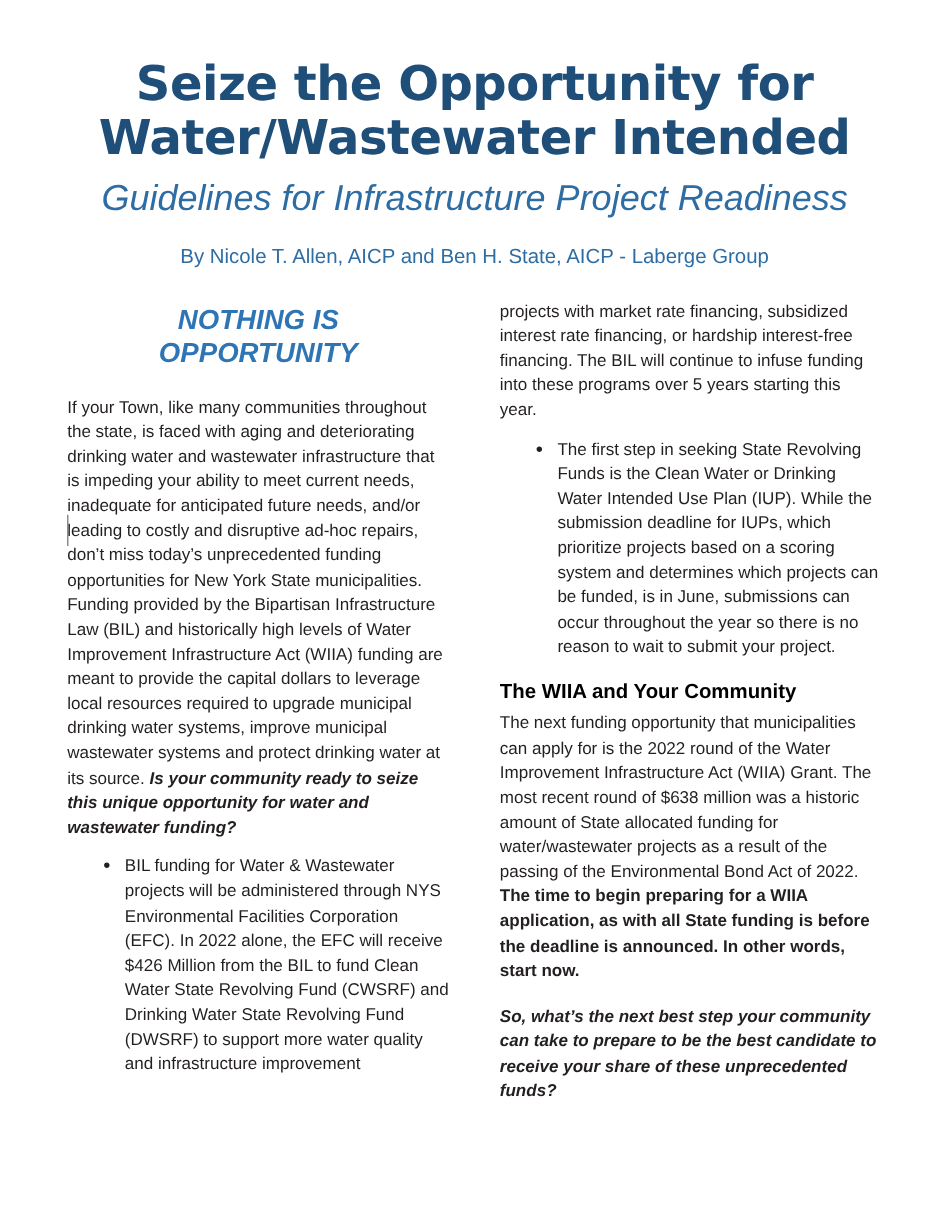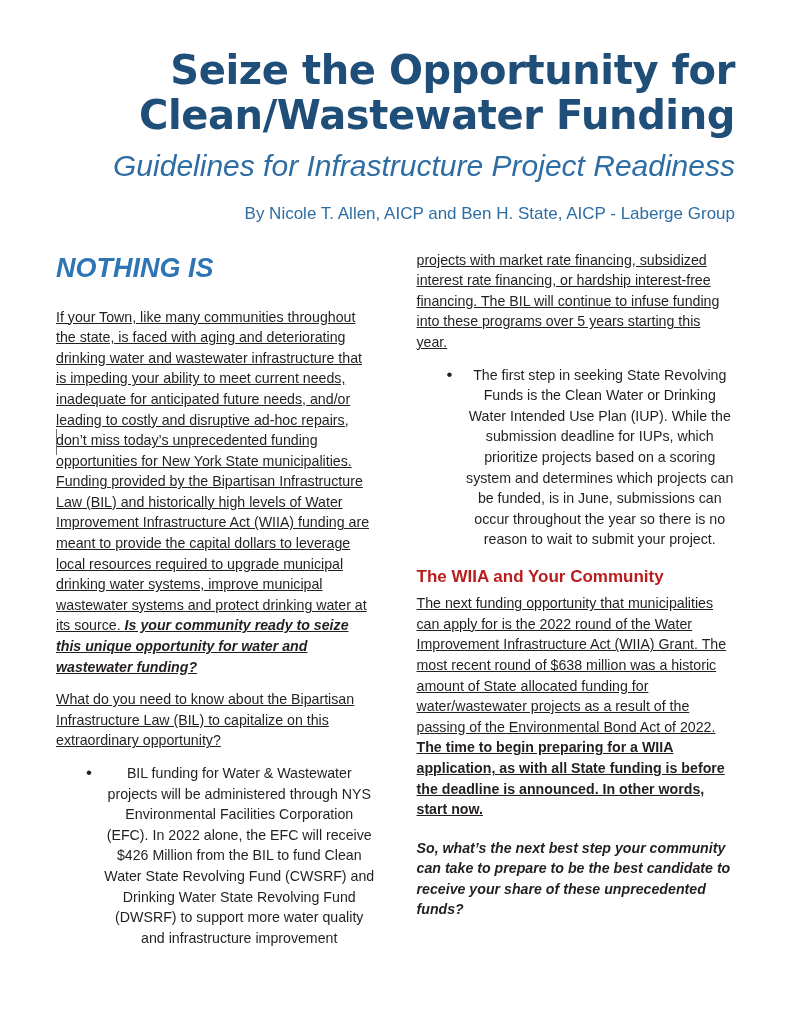--- a/index.html
+++ b/index.html
@@ -17,21 +17,21 @@
   .page {
     position: relative;
     width: 791px;
     height: 1024px;
     box-sizing: border-box;
     padding: 48px 56px 20px 56px;
   }
 
   
   .title-block {
-    text-align: right;
+    text-align: center;
   }
   .main-title {
     font-family: "DejaVu Sans", sans-serif;
     font-weight: 700;
     font-size: 40px;
     line-height: 1.12;
     color: #1f4e79;
     letter-spacing: -0.4px;
     margin: 0 0 2px 0;
   }
@@ -64,63 +64,62 @@
     width: 334px;
     box-sizing: border-box;
   }
   .col-left { padding-right: 0; }
   .col-right { padding-top: 2px; }
 
   .pullquote {
     font-family: "Liberation Sans", sans-serif;
     font-style: italic;
     font-weight: 700;
-    font-size: 27px;
+    font-size: 23px;
     line-height: 1.22;
     color: #2e75b6;
+    text-align: center;
     margin: 4px 0 22px 0;
   }
   .pullquote span { display: block; }
 
   p.body {
     font-size: 14.2px;
     line-height: 1.45;
     margin: 0 0 12px 0;
     text-align: left;
     color: #231f20;
-    text-decoration: underline;
   }
   p.body .bold-italic {
     font-weight: 700;
     font-style: italic;
   }
   p.body .bold {
     font-weight: 700;
   }
 
   h2.section {
     font-size: 17px;
     font-weight: 700;
-    color: #b91c1c;
+    color: #000000;
     margin: 16px 0 6px 0;
     line-height: 1.25;
   }
 
   ul.bullets {
     margin: 10px 0 0 0;
     padding-left: 30px;
     list-style: none;
   }
   ul.bullets li {
     position: relative;
     font-size: 14.2px;
     line-height: 1.45;
     margin-bottom: 11px;
     padding-left: 18px;
-    text-align: center;
   }
   ul.bullets li::before {
     content: "\2022";
     position: absolute;
     left: 0;
     top: -1px;
     font-size: 17px;
     line-height: 1.3;
     color: #231f20;
   }
@@ -143,38 +142,38 @@
   }
 </style>
 </head>
 <body>
 
 <div class="page">
 
   <div class="title-block">
     <h1 class="main-title">
       <span class="line1">Seize the Opportunity for</span>
-      <span class="line2">Clean/Wastewater Funding</span>
+      <span class="line2">Water/Wastewater Intended</span>
     </h1>
     <div class="subtitle">Guidelines for Infrastructure Project Readiness</div>
     <div class="byline">By Nicole T. Allen, AICP and Ben H. State, AICP - Laberge  Group</div>
   </div>
 
   <div class="columns">
 
     <div class="col col-left">
 
       <div class="pullquote">
         <span>NOTHING IS</span>
+        <span>OPPORTUNITY</span>
       </div>
 
       <p class="body"><span>If your Town, like many communities throughout the state, is faced with aging and deteriorating drinking water and wastewater infrastructure that is impeding your ability to meet current needs, inadequate for anticipated future needs, and/or leading to costly and disruptive ad-hoc repairs, don’t miss today’s unprecedented funding opportunities for New York State municipalities. Funding provided by the Bipartisan Infrastructure Law (BIL) and historically high levels of Water Improvement Infrastructure Act (WIIA) funding are meant to provide the capital dollars to leverage local resources required to upgrade municipal drinking water systems, improve municipal wastewater systems and protect drinking water at its source. </span><span class="bold-italic">Is your community ready to seize this unique opportunity for water and wastewater funding?</span></p>
 
 
-      <p class="body">What do you need to know about the Bipartisan Infrastructure Law (BIL) to capitalize on this extraordinary opportunity?</p>
 
       <ul class="bullets">
         <li>BIL funding for Water &amp; Wastewater projects will be administered through NYS Environmental Facilities Corporation (EFC). In 2022 alone, the EFC will receive $426 Million from the BIL to fund Clean Water State Revolving Fund (CWSRF) and Drinking Water State Revolving Fund (DWSRF) to support more water quality and infrastructure improvement</li>
       </ul>
 
     </div>
 
     <div class="col col-right">
 
       <p class="body">projects with market rate financing, subsidized interest rate financing, or hardship interest-free financing. The BIL will continue to infuse funding into these programs over 5 years starting this year.</p>

